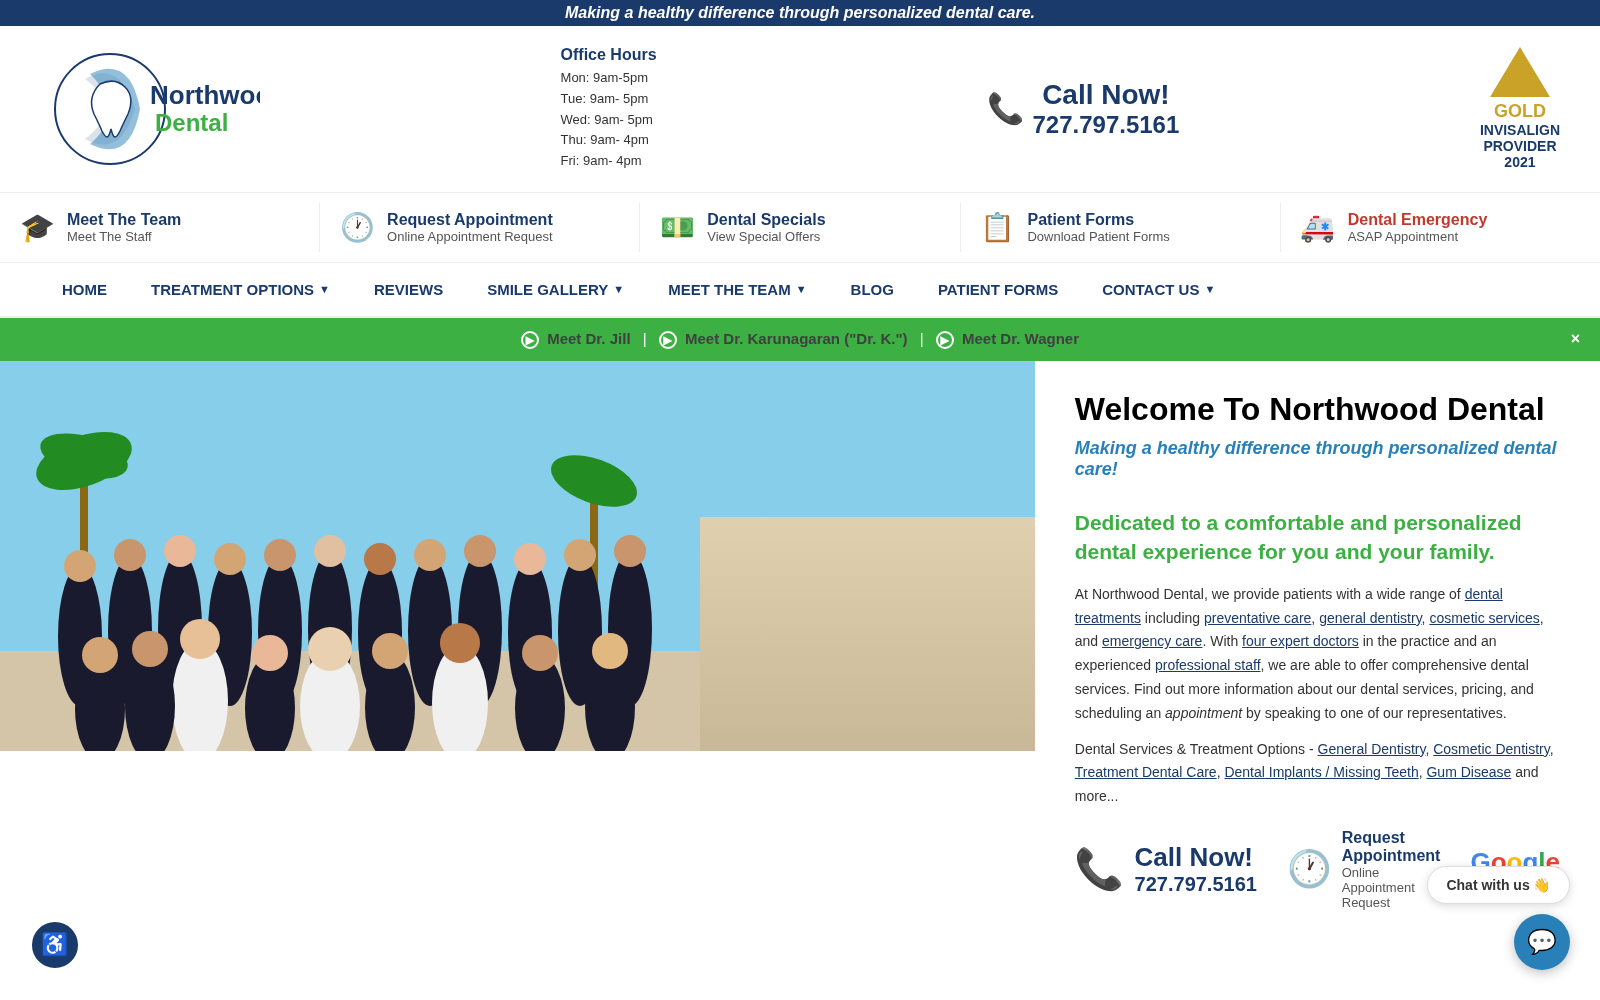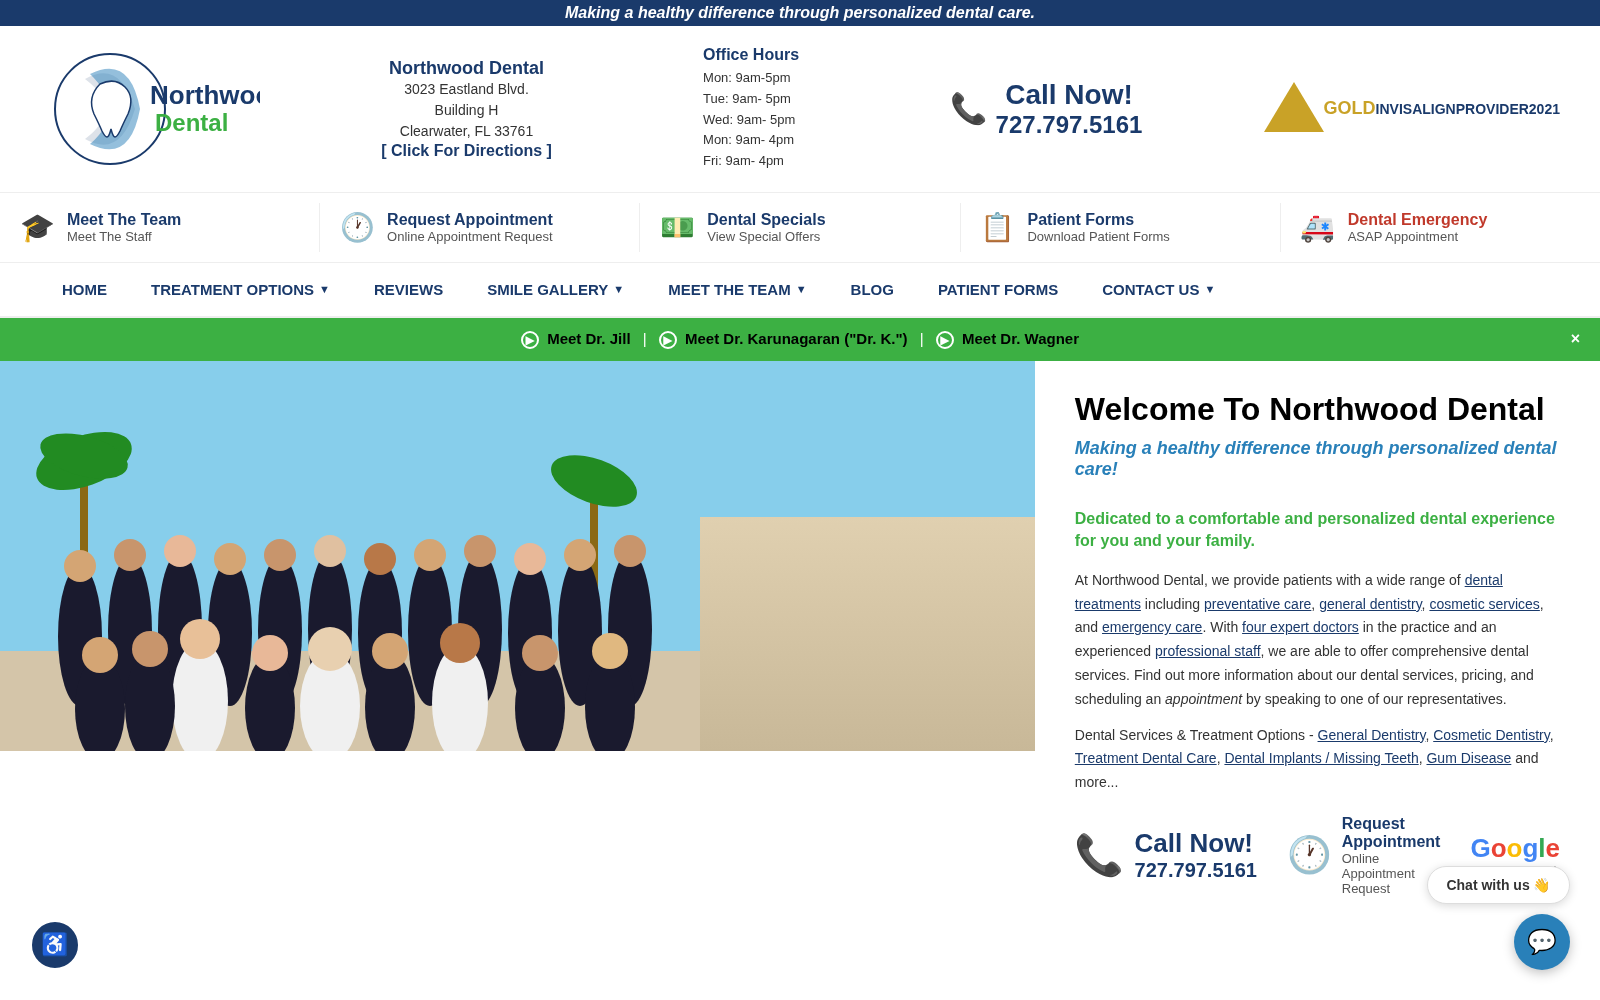--- a/index.html
+++ b/index.html
@@ -99,21 +99,21 @@
       margin-right: 8px;
       vertical-align: middle;
     }
 
     .invisalign-block {
       text-align: center;
     }
 
     .invisalign-badge {
       display: flex;
-      flex-direction: row;
+      flex-direction: column;
       align-items: center;
     }
 
     .triangle-gold {
       width: 0;
       height: 0;
       border-left: 30px solid transparent;
       border-right: 30px solid transparent;
       border-bottom: 50px solid #c9a227;
       margin-bottom: 4px;
@@ -216,21 +216,21 @@
     .green-banner {
       background: #3cb043;
       color: white;
       text-align: center;
       padding: 12px;
       font-size: 15px;
       position: relative;
     }
 
     .green-banner a {
-      color: #000000;
+      color: #404040;
       text-decoration: none;
       font-weight: bold;
     }
 
     .close-btn {
       position: absolute;
       right: 20px;
       top: 50%;
       transform: translateY(-50%);
       color: white;
@@ -277,21 +277,21 @@
 
     .tagline-italic {
       font-size: 18px;
       font-style: italic;
       font-weight: bold;
       color: #2980b9;
       margin-bottom: 28px;
     }
 
     .dedicated-text {
-      font-size: 16px;
+      font-size: 21px;
       font-weight: bold;
       color: #3cb043;
       margin-bottom: 16px;
       line-height: 1.4;
     }
 
     .body-text {
       font-size: 14px;
       color: #333;
       line-height: 1.7;
@@ -470,34 +470,27 @@
       <path d="M45,30 Q80,10 95,60 Q80,110 45,90 Q65,75 65,60 Q65,45 45,30Z" fill="#1a3a6b" opacity="0.15"></path>
       <path d="M50,25 Q90,5 100,60 Q90,115 50,95 Q70,78 68,60 Q68,42 50,25Z" fill="#2980b9" opacity="0.5"></path>
 
       <path d="M60,35 Q75,28 85,38 Q95,48 88,65 Q83,75 80,82 Q77,88 75,88 Q73,88 71,80 Q69,88 67,88 Q65,88 62,82 Q59,75 54,65 Q47,48 60,35Z" fill="white" stroke="#1a3a6b" stroke-width="1.5"></path>
 
       <text x="110" y="55" font-family="Arial" font-size="26" font-weight="bold" fill="#1a3a6b">Northwood</text>
       <text x="115" y="82" font-family="Arial" font-size="24" font-weight="bold" fill="#3cb043">Dental</text>
     </svg>
   </div>
 
-  <div class="address-block">
-    <div class="business-name">Northwood Dental</div>
-    <p>3023 Eastland Blvd.</p>
-    <p>Building H</p>
-    <p>Clearwater, FL 33761</p>
-    <a href="#">[ Click For Directions ]</a>
-  </div>
 
   <div class="office-hours">
     <div class="hours-title">Office Hours</div>
     <p>Mon: 9am-5pm</p>
     <p>Tue: 9am- 5pm</p>
     <p>Wed: 9am- 5pm</p>
-    <p>Mon: 9am- 4pm</p>
+    <p>Thu: 9am- 4pm</p>
     <p>Fri: 9am- 4pm</p>
   </div>
 
   <div class="call-now-block">
     <div style="display:flex;align-items:center;justify-content:center;">
       <span class="call-icon">📞</span>
       <div>
         <div class="call-label">Call Now!</div>
         <div class="phone-number">727.797.5161</div>
       </div>

